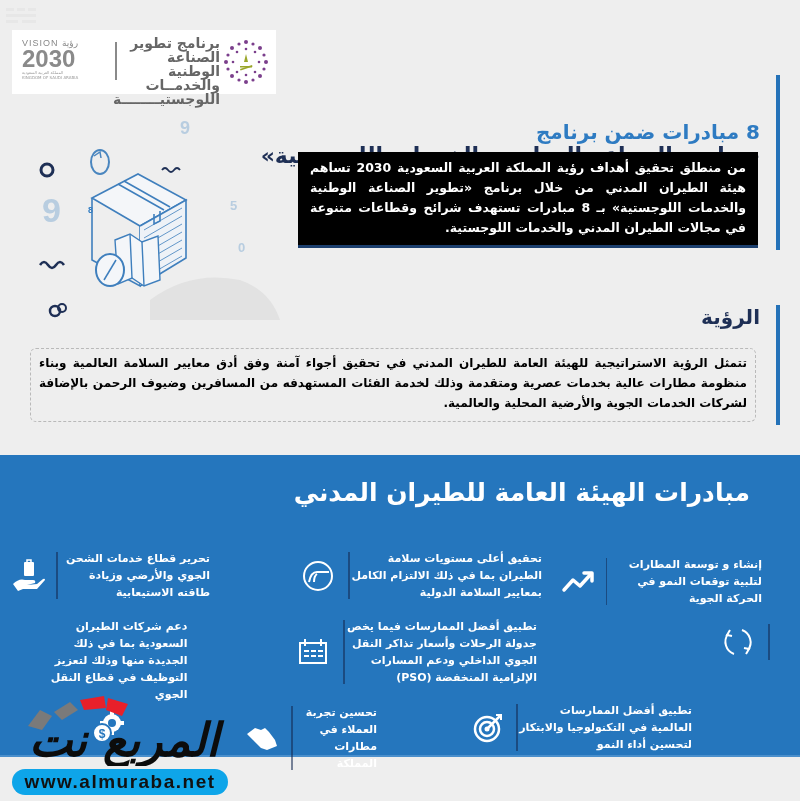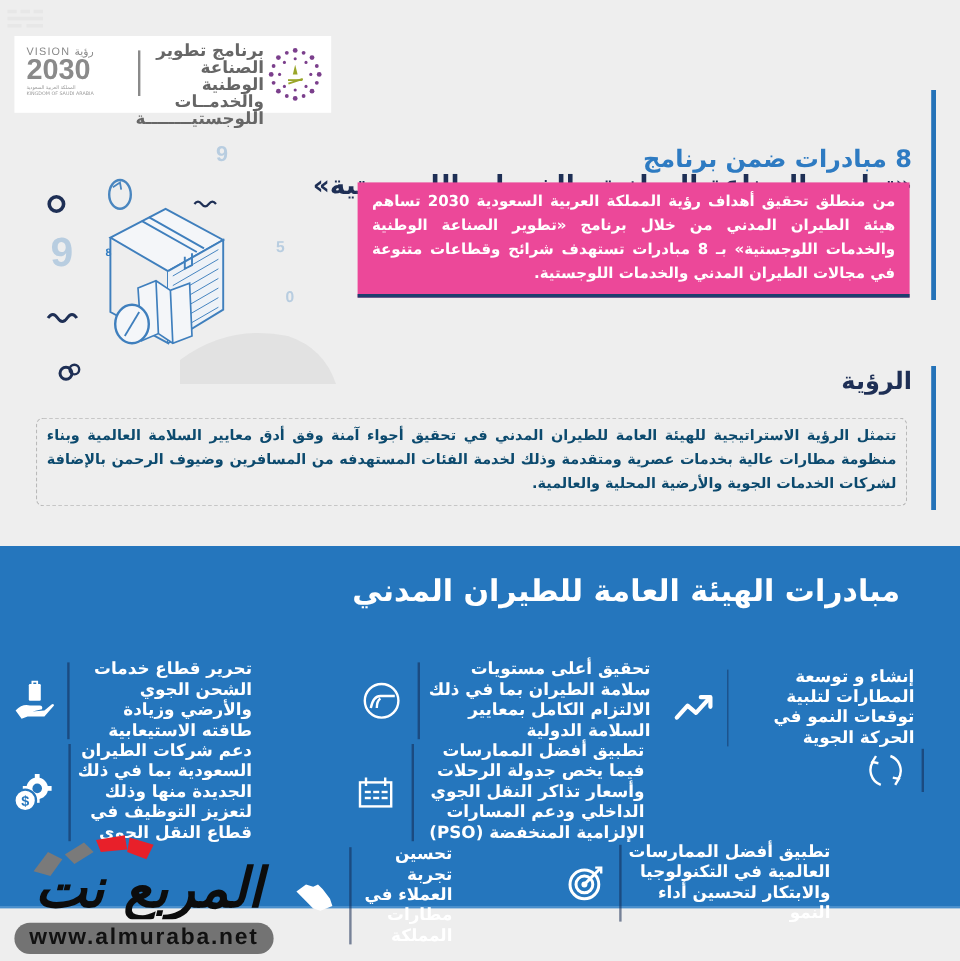--- a/index.html
+++ b/index.html
@@ -35,64 +35,64 @@
   
   .title-bar { left: 776px; top: 75px; width: 4px; height: 175px; background: #2472b8; }
   .title-l1 {
     right: 40px; top: 74px; font-size: 20px; font-weight: bold; color: #2e7bc2; white-space: nowrap; margin-top: 46px;
   }
   .title-l2 {
     right: 40px; top: 103px; font-size: 22px; font-weight: bold; color: #1e2f55; white-space: nowrap; margin-top: 40px;
   }
   .intro-box {
     left: 298px; top: 152px; width: 460px; height: 96px;
-    background: #ec4899; color: #fff;
+    background: #000000; color: #fff;
     font-size: 12.5px; line-height: 20px; font-weight: bold;
     padding: 6px 12px; text-align: justify;
     border-bottom: 3px solid #1c3f6e;
   }
 
   
   .illus { left: 30px; top: 110px; width: 250px; height: 210px; direction: ltr; }
   .deco-num { color: #b8cde0; font-weight: bold; font-family: "Liberation Sans", sans-serif; }
 
   
   .vision-bar { left: 776px; top: 305px; width: 4px; height: 120px; background: #2472b8; }
   .vision-title { right: 40px; top: 305px; font-size: 20px; font-weight: bold; color: #1e2f55; }
   .vision-box {
     left: 30px; top: 348px; width: 726px; height: 74px;
     border: 1px dashed #b9b9b9; border-radius: 6px;
-    color: #0c4a6e; font-size: 12px; line-height: 20px; font-weight: bold;
+    color: #000000; font-size: 12px; line-height: 20px; font-weight: bold;
     padding: 4px 8px; text-align: justify;
   }
 
   
   .blue-section { left: 0; top: 455px; width: 800px; height: 300px; background: #2576bd; }
   .blue-bottom-line { left: 0; top: 755px; width: 800px; height: 2px; background: #4a8fcc; }
   .section-title {
     right: 50px; top: 478px; font-size: 25px; font-weight: bold; color: #fff; white-space: nowrap;
   }
 
   .init {
     display: flex; flex-direction: row; align-items: center;
     direction: rtl; color: #fff;
   }
   .init-text {
-    font-size: 14px; line-height: 17px; font-weight: bold; text-align: right;
+    font-size: 11px; line-height: 17px; font-weight: bold; text-align: right;
     padding-right: 8px;
   }
   .init-divider { width: 2px; align-self: stretch; background: rgba(20,40,80,.55); margin: 2px 0; }
   .init-icon { width: 40px; height: 40px; margin-left: 0; margin-right: 10px; display: flex; align-items: center; justify-content: center; }
   .init-icon svg { width: 36px; height: 36px; }
 
   
   .site-logo { left: 8px; top: 688px; width: 232px; height: 78px; direction: ltr; }
   .url-pill {
     left: 12px; top: 769px; width: 216px; height: 26px;
-    background: #737373; border-radius: 13px;
+    background: #0ea5e9; border-radius: 13px;
     font-family: "Liberation Sans", sans-serif; font-weight: bold; font-size: 19px;
     color: #111; direction: ltr; text-align: center; line-height: 26px; letter-spacing: 1.5px;
   }
 </style>
 </head>
 <body>
 
 <div class="abs watermark-tl">
   <svg viewBox="0 0 30 20" width="30" height="20">
       <g fill="#dcdcdc">
@@ -272,21 +272,21 @@
           <rect x="16" y="16" width="5" height="2"></rect>
           <rect x="23" y="16" width="5" height="2"></rect>
           <rect x="9" y="21" width="5" height="2"></rect>
           <rect x="16" y="21" width="5" height="2"></rect>
           <rect x="23" y="21" width="5" height="2"></rect>
         </g>
       </svg>
   </div>
 </div>
 
-<div class="abs init" style="right:582px;top:618px;width:210px;">
+<div class="abs init" style="right:582px;top:618px;width:210px;flex-direction:column;">
   <div class="init-text" style="width:165px;">دعم شركات الطيران السعودية بما في ذلك الجديدة منها وذلك لتعزيز التوظيف في قطاع النقل الجوي</div>
   <div class="init-divider"></div>
   <div class="init-icon">
     <svg viewBox="0 0 36 36">
         <g fill="#fff">
           <circle cx="22" cy="14" r="9"></circle>
           <rect x="20" y="2" width="4" height="4"></rect>
           <rect x="20" y="22" width="4" height="4"></rect>
           <rect x="10" y="12" width="4" height="4"></rect>
           <rect x="30" y="12" width="4" height="4"></rect>

